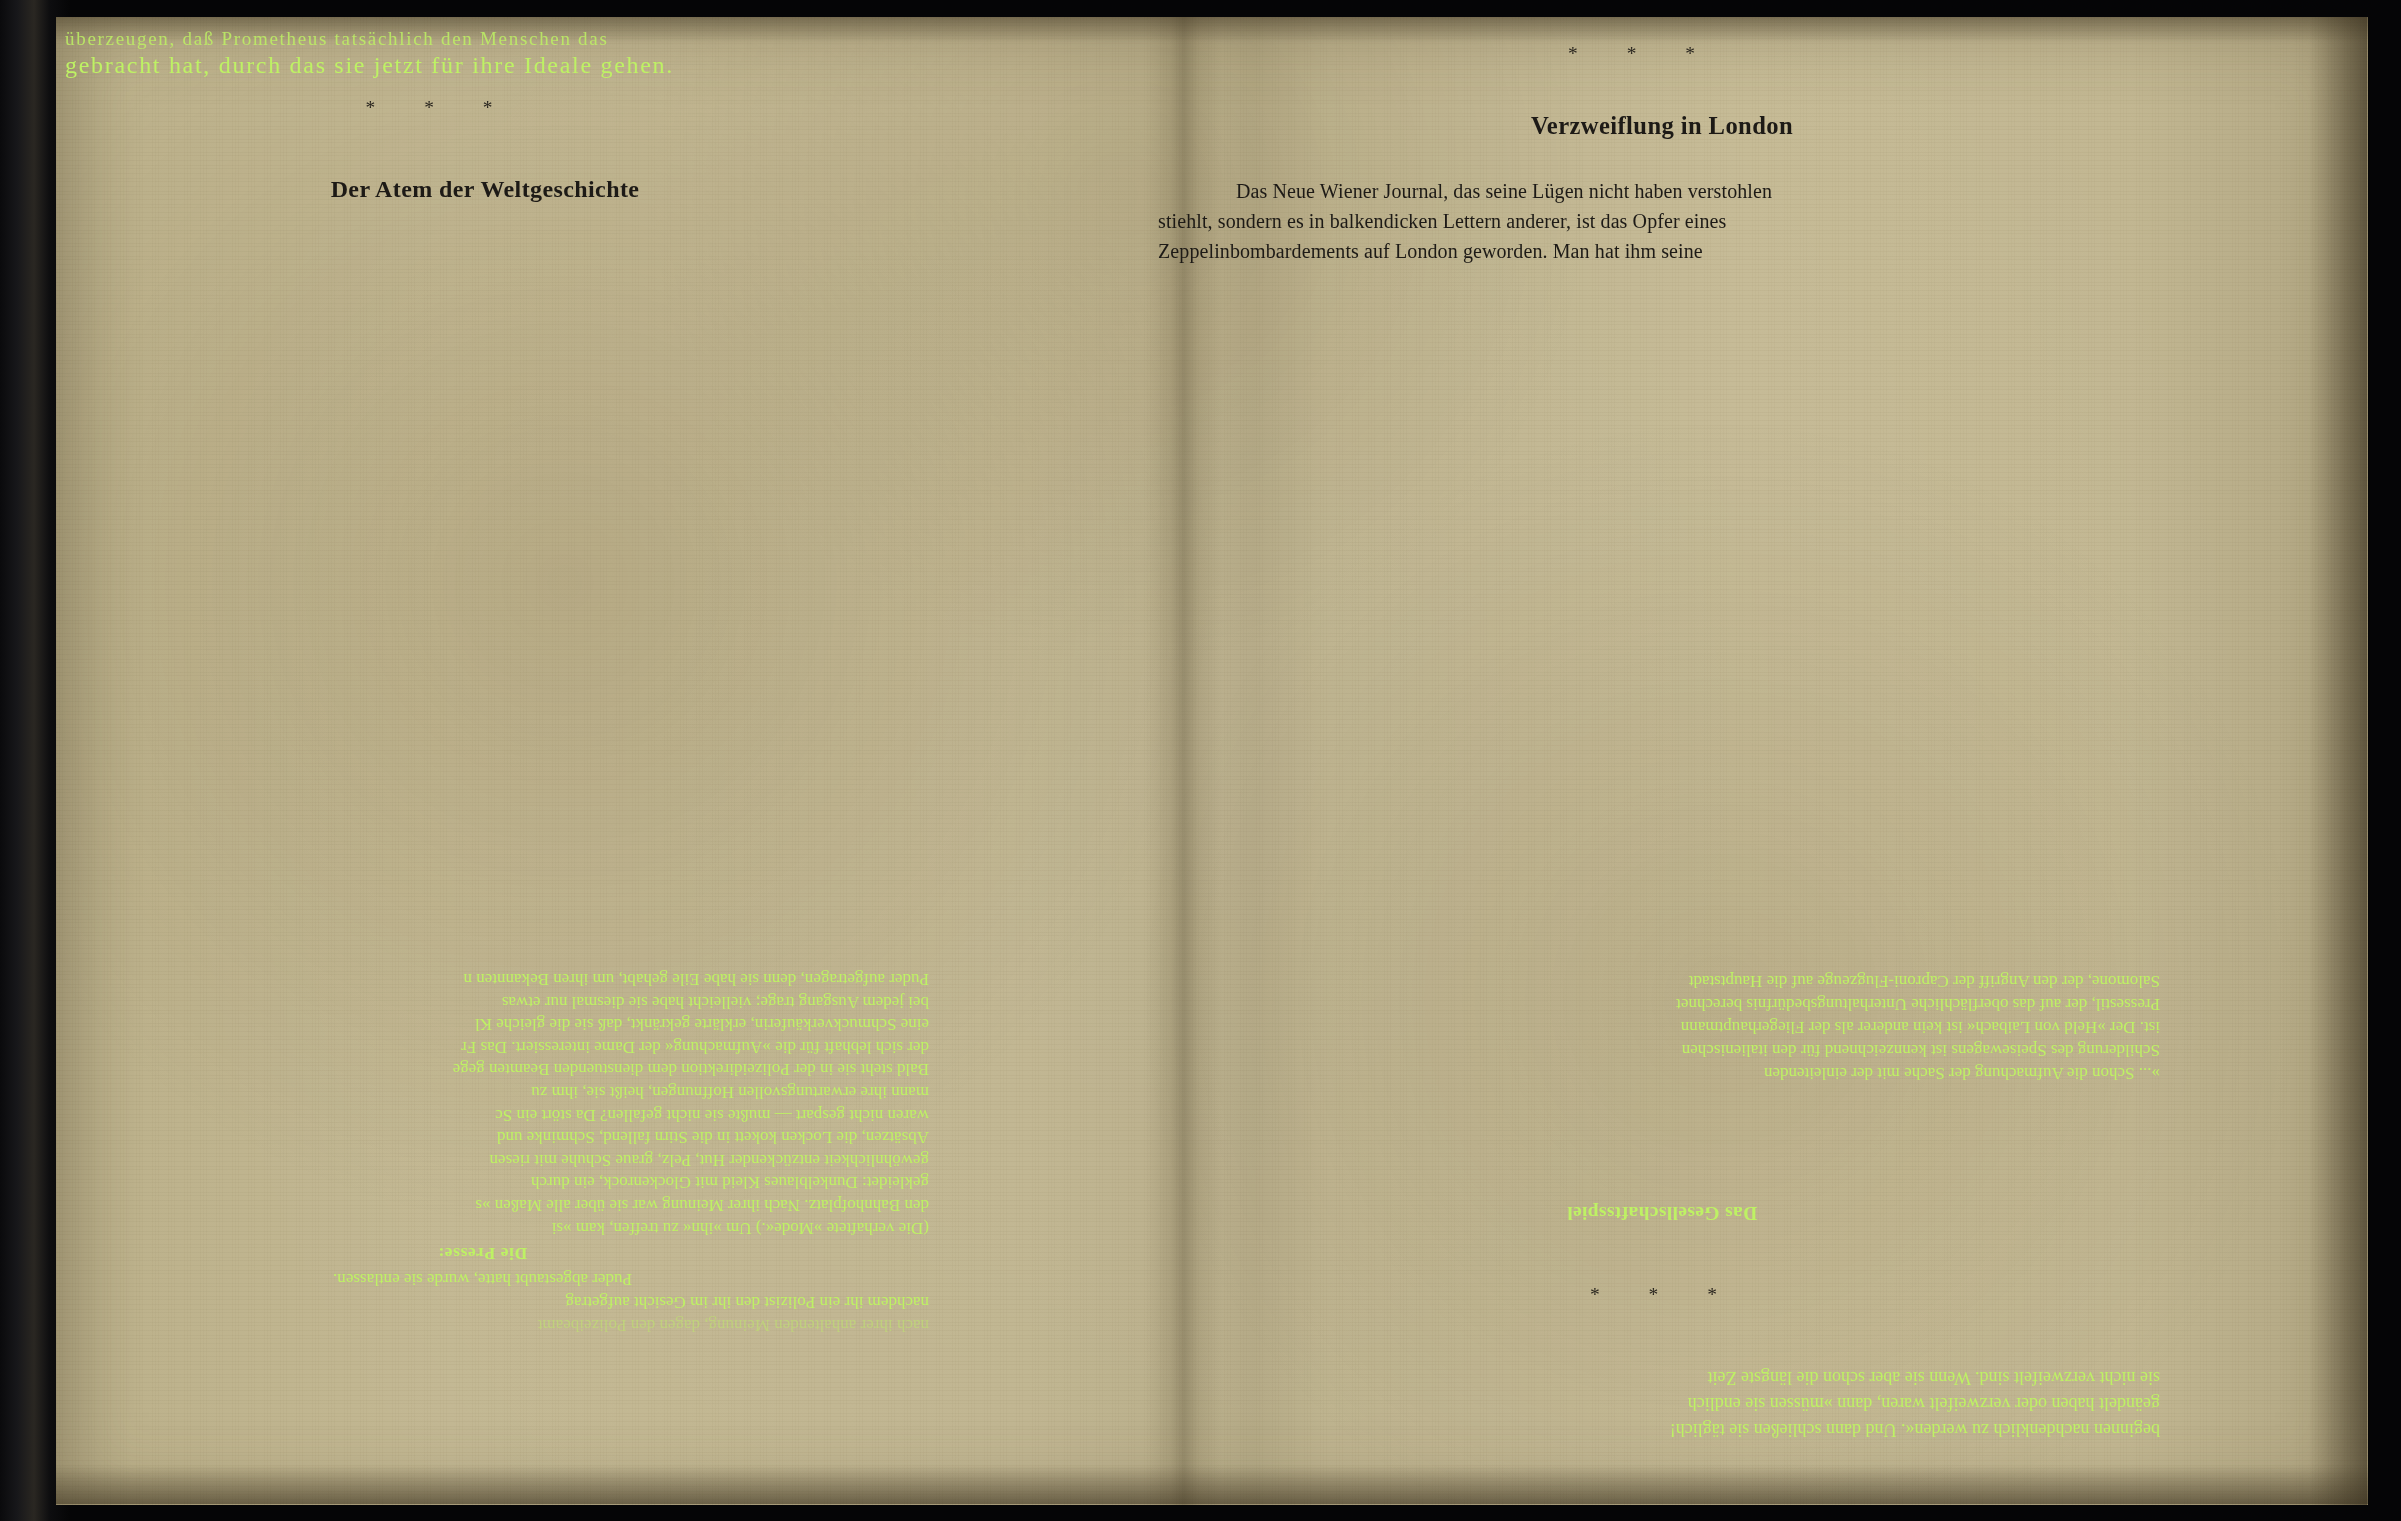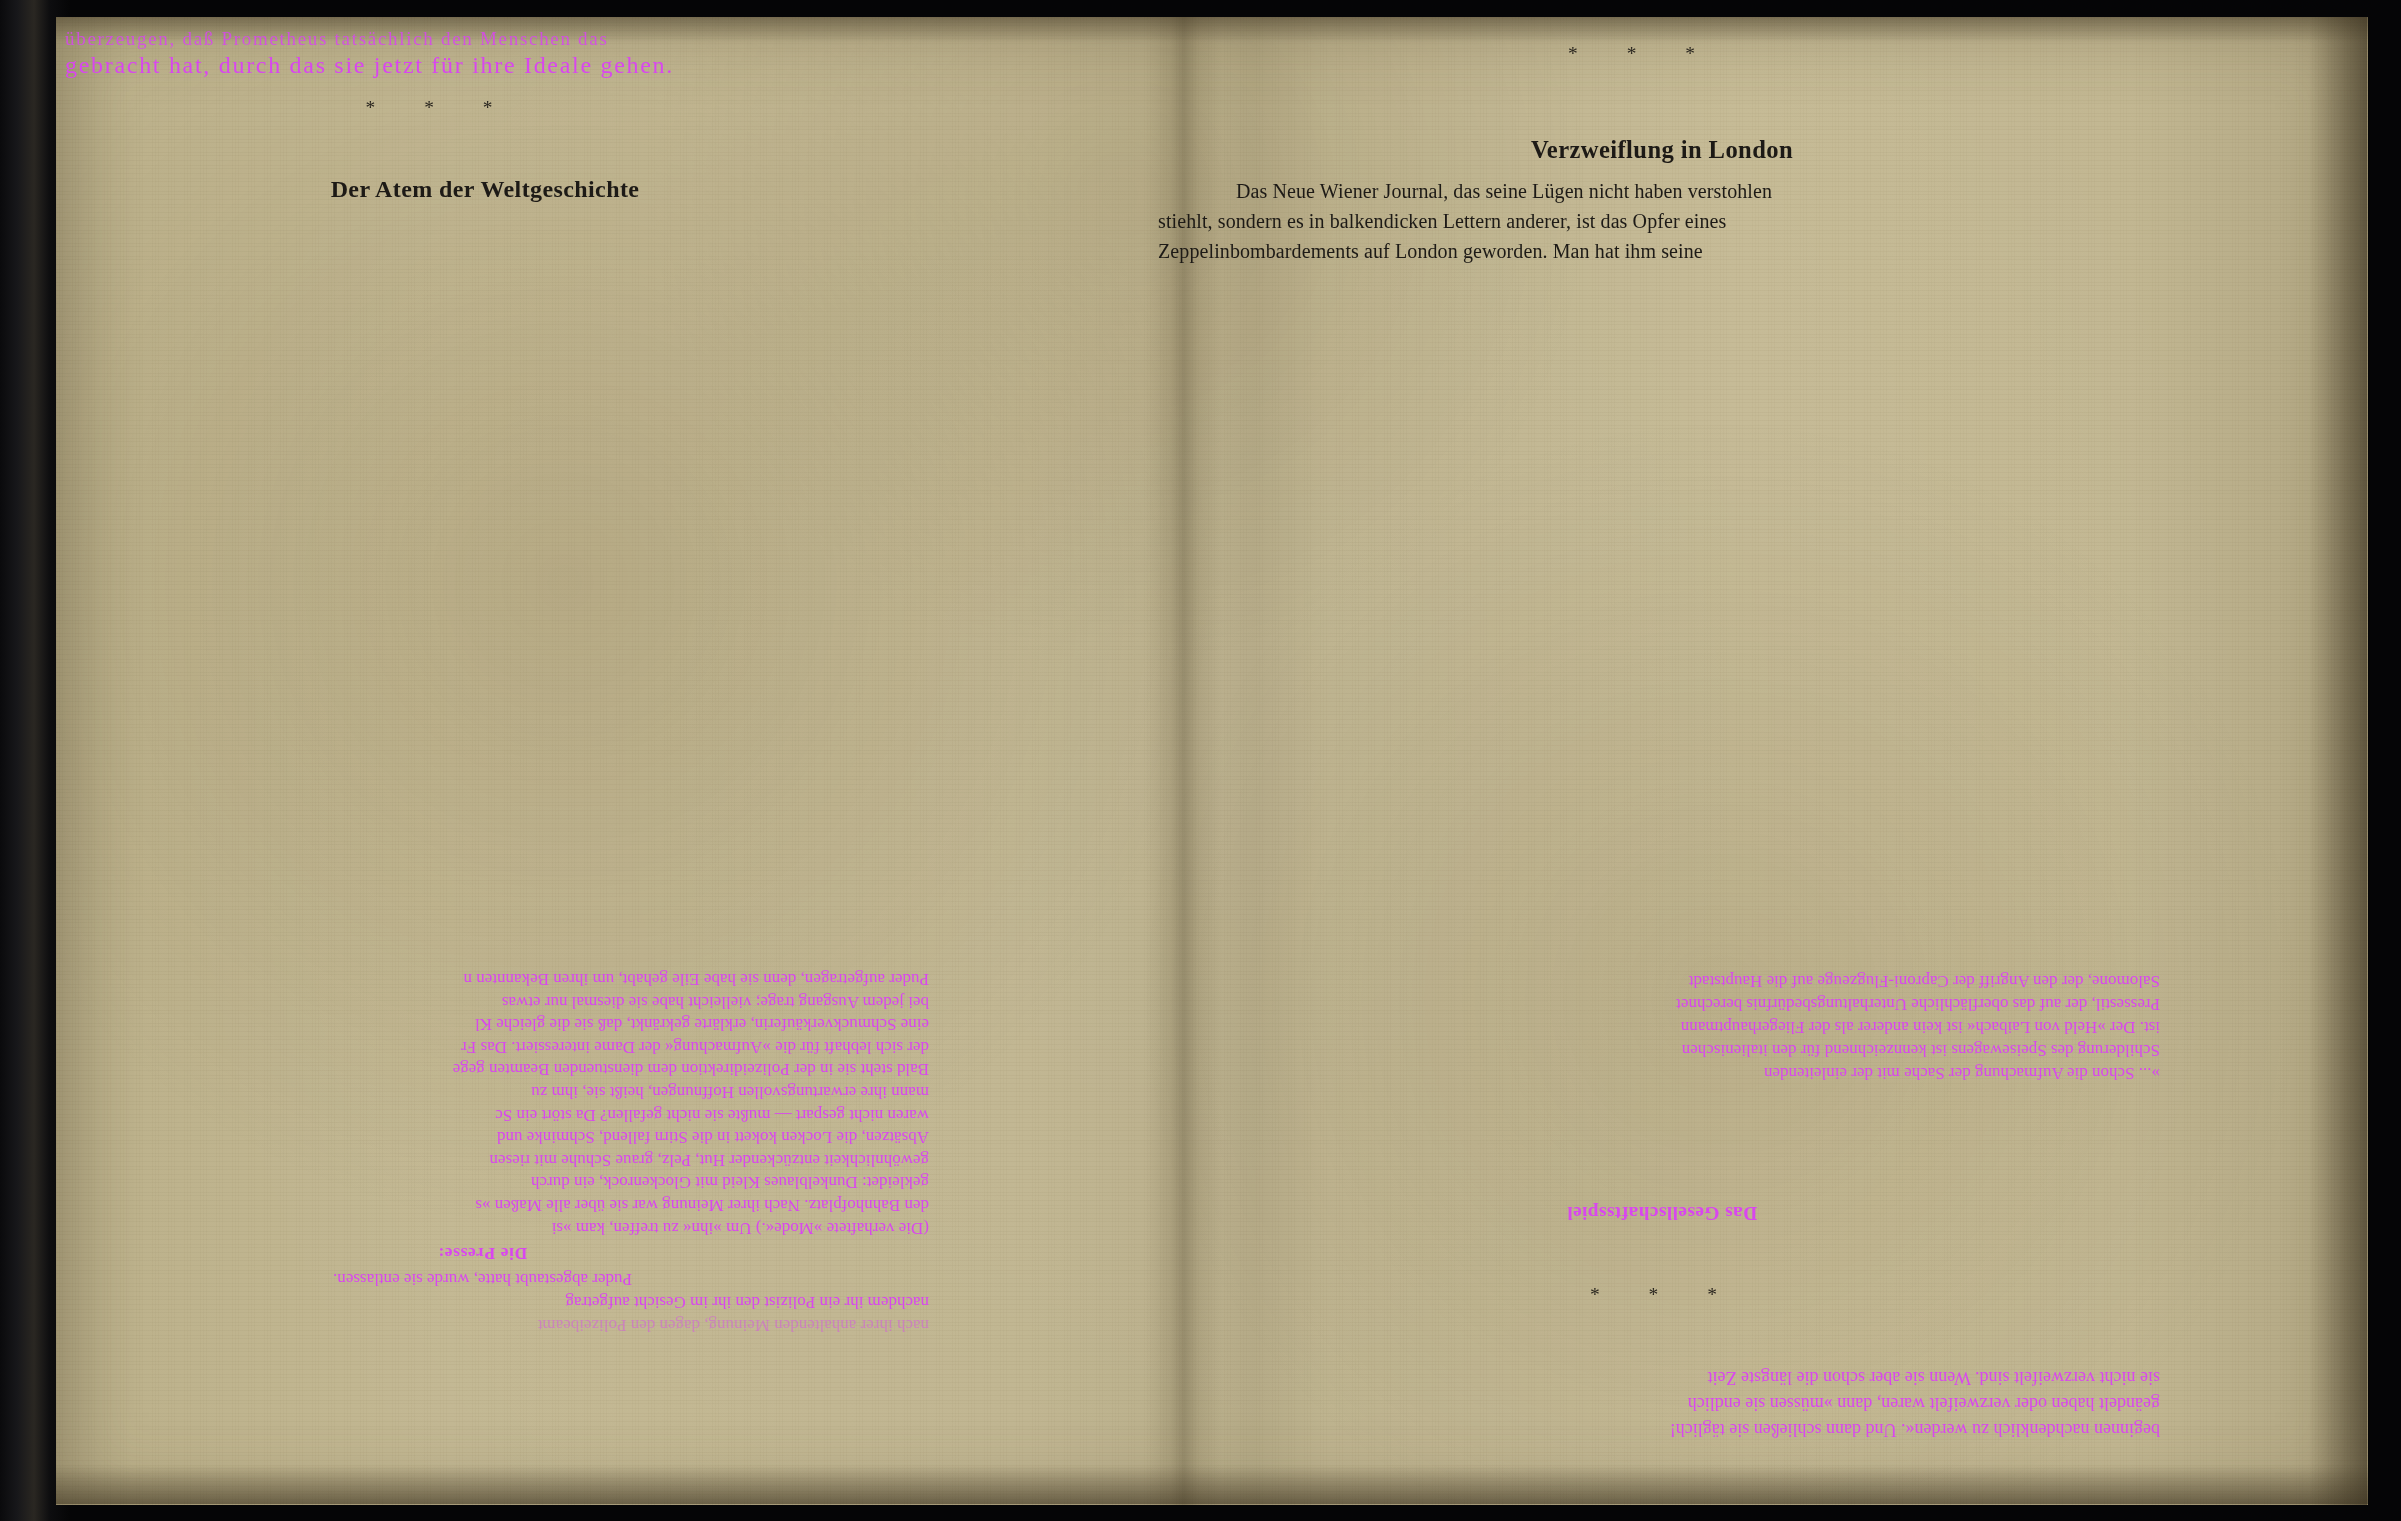--- a/index.html
+++ b/index.html
@@ -115,21 +115,21 @@
   .headline {
     font-weight: bold;
     font-size: 24px;
     letter-spacing: 0.4px;
     text-align: center;
   }
 
   .body {
     font-size: 19.4px;
     line-height: 26.5px;
-    color: #d946ef;
+    color: #bef264;
   }
   .body-serif-wide {
     font-size: 20px;
     line-height: 30px;
     letter-spacing: 0.1px;
   }
 
   .spaced {
     letter-spacing: 1.7px;
   }
@@ -195,21 +195,21 @@
     <div class="body" style="font-size:17px; line-height:22.6px;">mann ihre erwartungsvollen Hoffnungen, heißt sie, ihm zu</div>
     <div class="body" style="font-size:17px; line-height:22.6px;">Bald steht sie in der Polizeidirektion dem dienstuenden Beamten gege</div>
     <div class="body" style="font-size:17px; line-height:22.6px;">der sich lebhaft für die »Aufmachung« der Dame interessiert. Das Fr</div>
     <div class="body" style="font-size:17px; line-height:22.6px;">eine Schmuckverkäuferin, erklärte gekränkt, daß sie die gleiche Kl</div>
     <div class="body" style="font-size:17px; line-height:22.6px;">bei jedem Ausgang trage; vielleicht habe sie diesmal nur etwas</div>
     <div class="body" style="font-size:17px; line-height:22.6px;">Puder aufgetragen, denn sie habe Eile gehabt, um ihren Bekannten n</div>
   </div>
 
   <div class="txt col-right stars" style="top: 43px; left: 1539px; width: 207px;">*   *   *</div>
 
-  <div class="txt col-right headline" style="top: 136px; left: 1371px; width: 582px; font-size:24.6px;">Verzweiflung in London</div>
+  <div class="txt col-right headline" style="top: 112px; left: 1371px; width: 582px; font-size:24.6px;">Verzweiflung in London</div>
 
   <div class="txt col-right" style="top: 176px; left: 1158px; width: 1009px;">
     <div class="body-serif-wide" style="text-indent:78px;">Das Neue Wiener Journal, das seine Lügen nicht haben verstohlen</div>
     <div class="body-serif-wide">stiehlt, sondern es in balkendicken Lettern anderer, ist das Opfer eines</div>
     <div class="body-serif-wide">Zeppelinbombardements auf London geworden. Man hat ihm seine</div>
   </div>
 
   <div class="txt col-right flip" style="top: 970px; left: 1164px; width: 996px;">
     <div class="body" style="font-size:17px; line-height:23px;">»... Schon die Aufmachung der Sache mit der einleitenden</div>
     <div class="body" style="font-size:17px; line-height:23px;">Schilderung des Speisewagens ist kennzeichnend für den italienischen</div>

